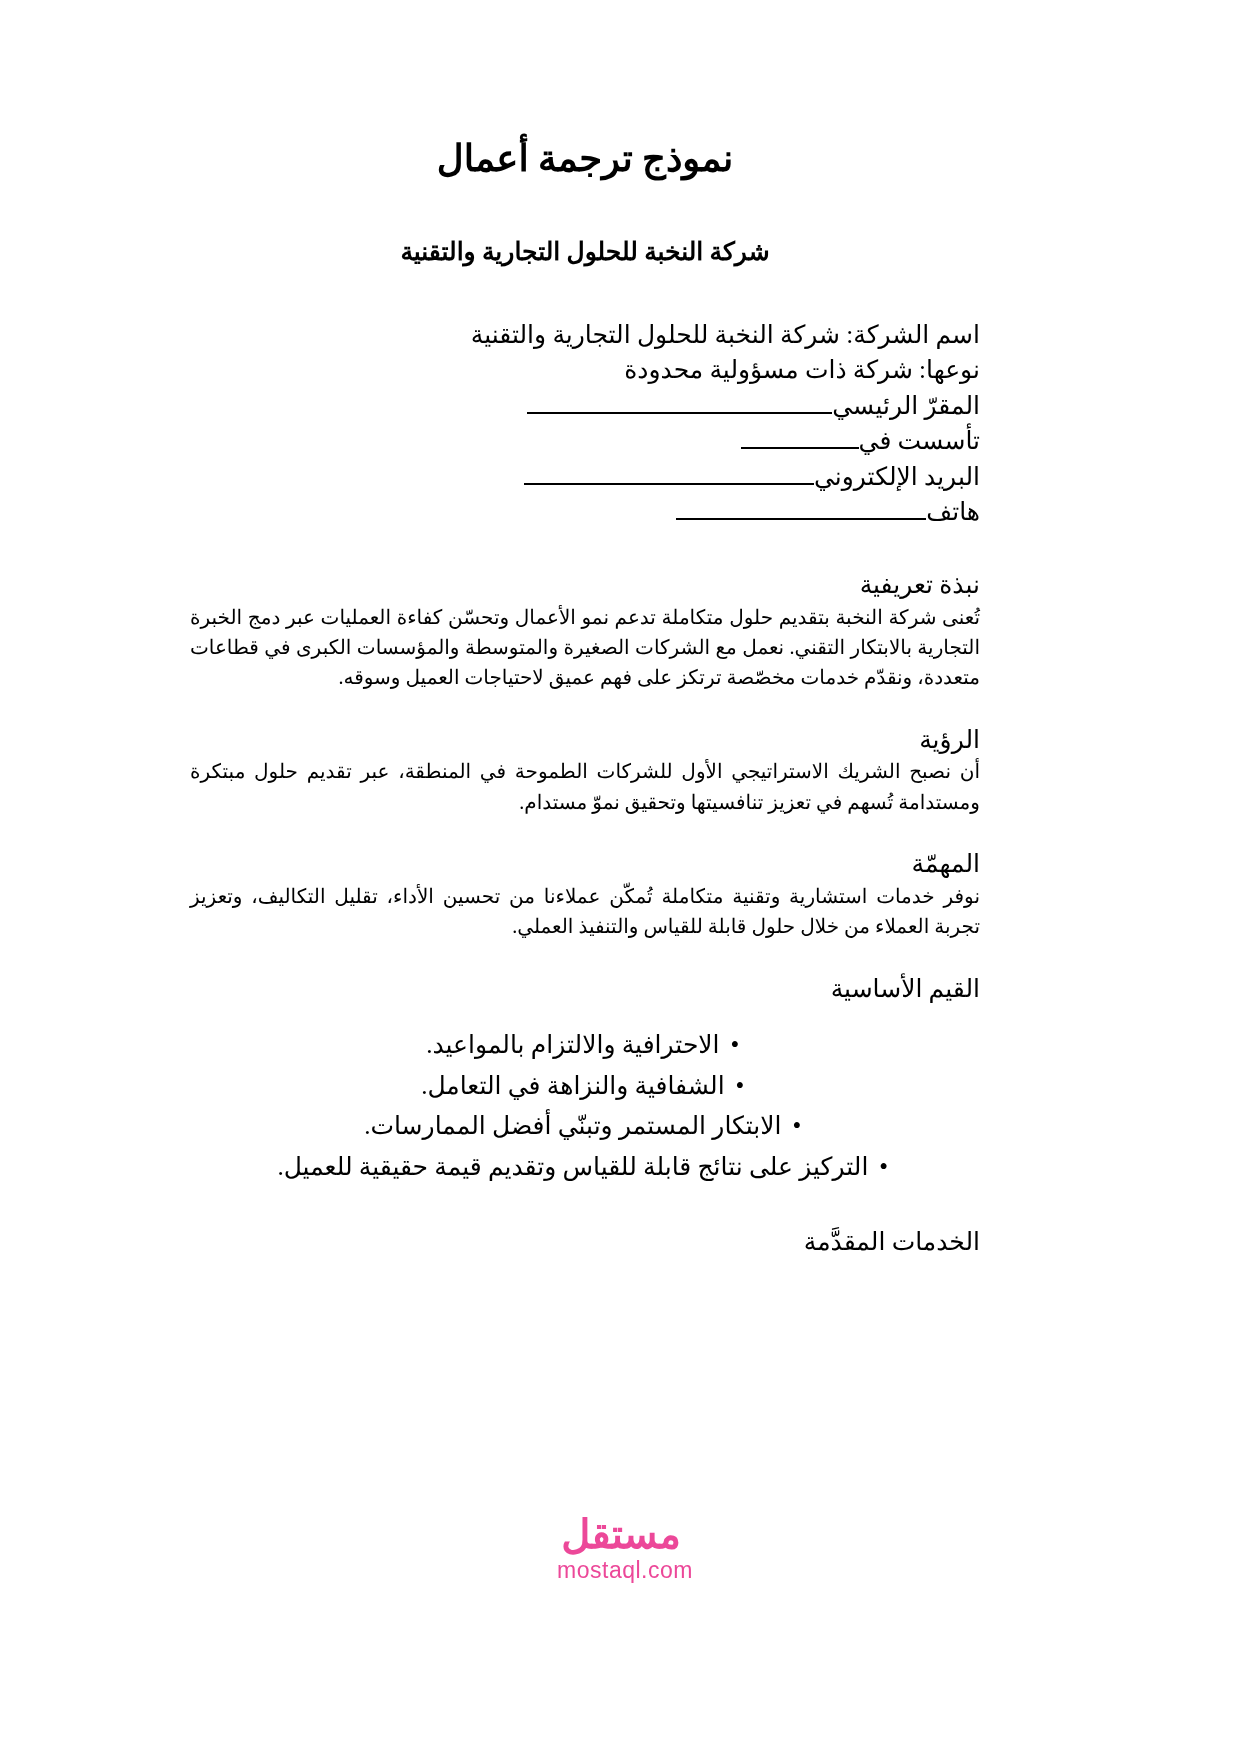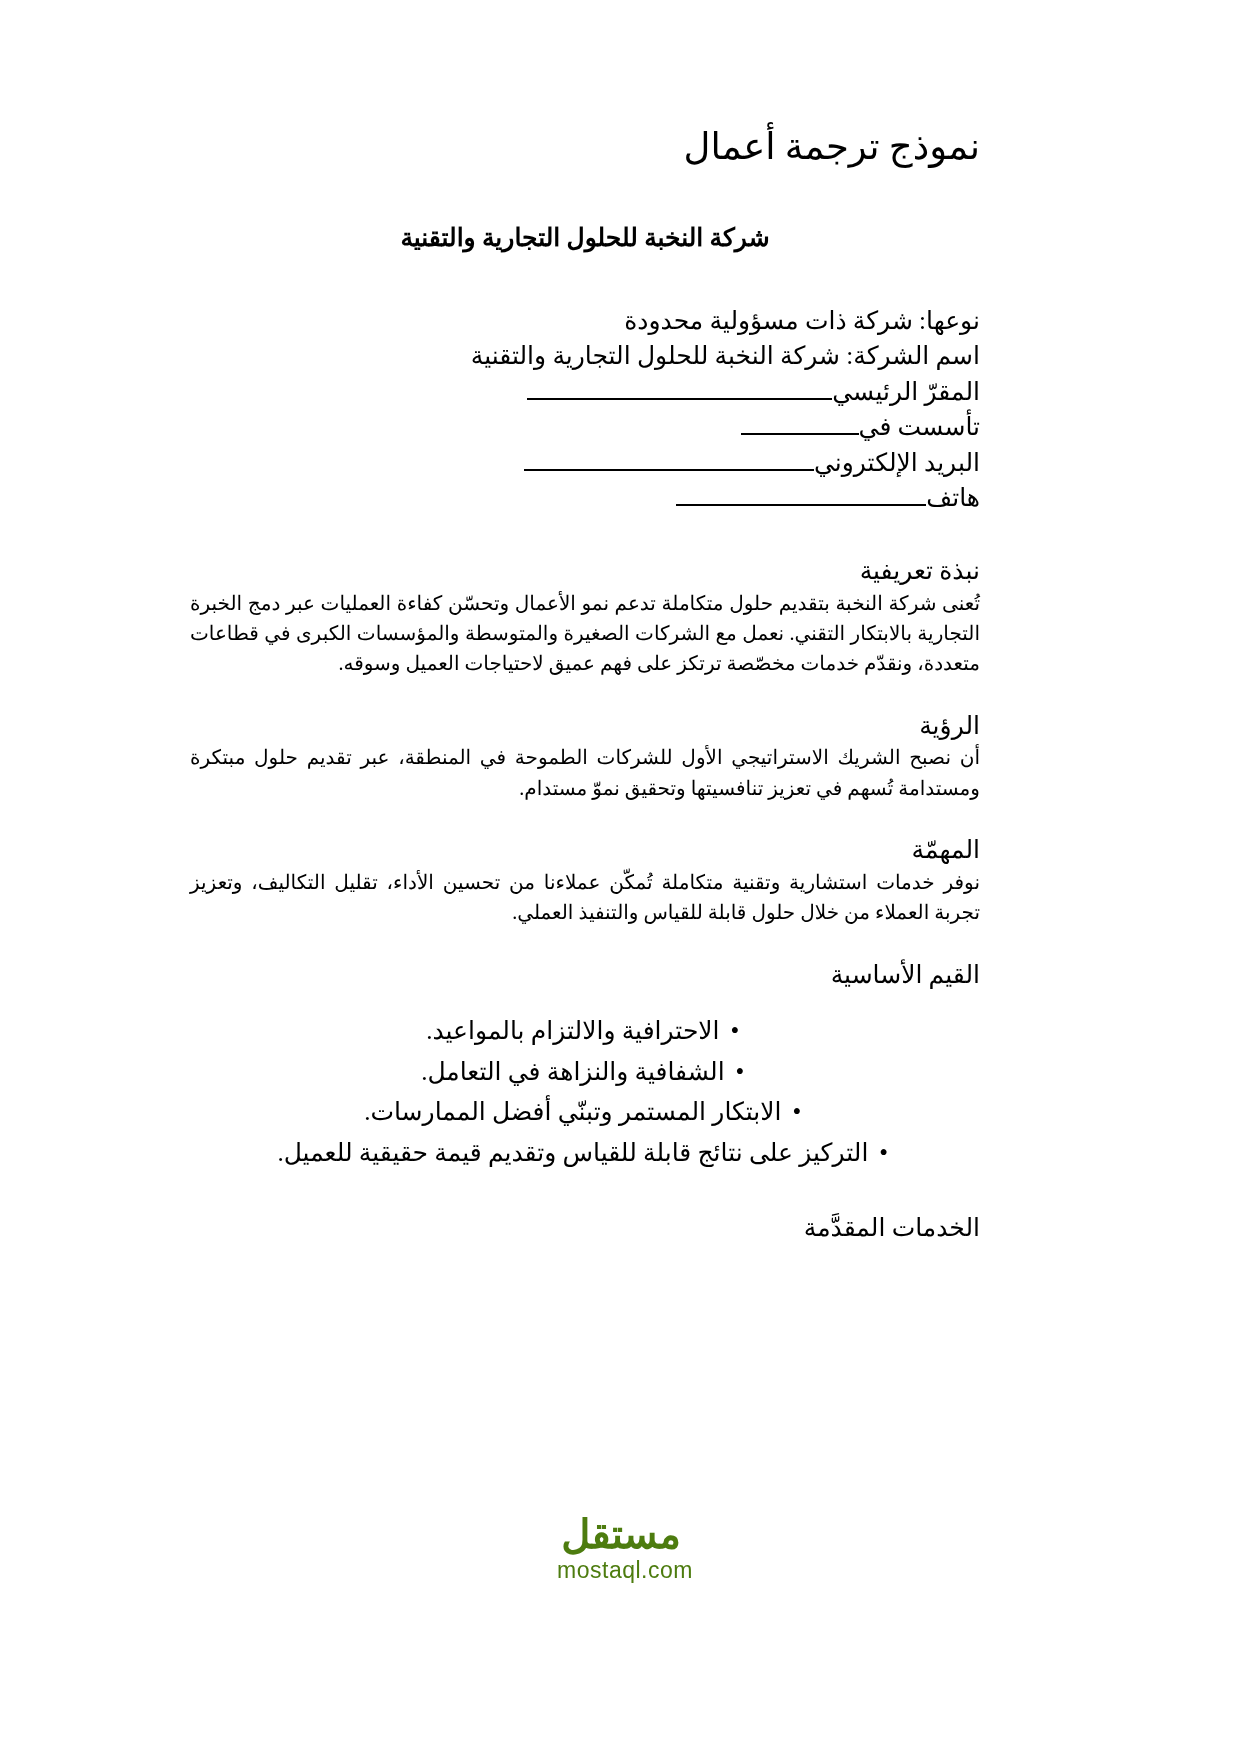--- a/index.html
+++ b/index.html
@@ -23,24 +23,25 @@
   .content {
     position: absolute;
     left: 190px;
     top: 0;
     width: 790px;
     direction: rtl;
     text-align: right;
   }
 
   .doc-title {
-    font-weight: normal;
+    text-align: center;
+    font-weight: bold;
     font-size: 37px;
     line-height: 1.25;
-    margin: 0;
+    margin: 12px;
     padding-top: 124px;
     letter-spacing: 0px;
   }
 
   .doc-subtitle {
     text-align: center;
     font-weight: bold;
     font-size: 25px;
     line-height: 1.3;
     margin: 10px;
@@ -112,21 +113,21 @@
   ul.values-list li .li-text {
     display: inline-block;
   }
 
   .watermark {
     position: absolute;
     left: 1px;
     right: 0;
     bottom: 168px;
     text-align: center;
-    color: #4d7c0f;
+    color: #ec4899;
     user-select: none;
   }
   .watermark .wm-ar {
     font-size: 40px;
     font-weight: bold;
     line-height: 1.05;
     letter-spacing: 1px;
   }
   .watermark .wm-en {
     font-family: "Liberation Sans", sans-serif;
@@ -142,23 +143,23 @@
 <div class="page">
   <div class="content">
 
     <h1 class="doc-title">نموذج ترجمة أعمال</h1>
 
     <h2 class="doc-subtitle">شركة النخبة للحلول التجارية والتقنية</h2>
 
     <div class="spacer-lg"></div>
 
 
+    <div class="info-line">اسم الشركة: شركة النخبة للحلول التجارية والتقنية</div>
+
     <div class="info-line">نوعها: شركة ذات مسؤولية محدودة</div>
-
-    <div class="info-line">اسم الشركة: شركة النخبة للحلول التجارية والتقنية</div>
 
     <div class="field-row">
       <span class="field-label">المقرّ الرئيسي</span>
       <span class="field-rule rule-w1"></span>
     </div>
 
     <div class="field-row">
       <span class="field-label">تأسست في</span>
       <span class="field-rule rule-w2"></span>
     </div>

